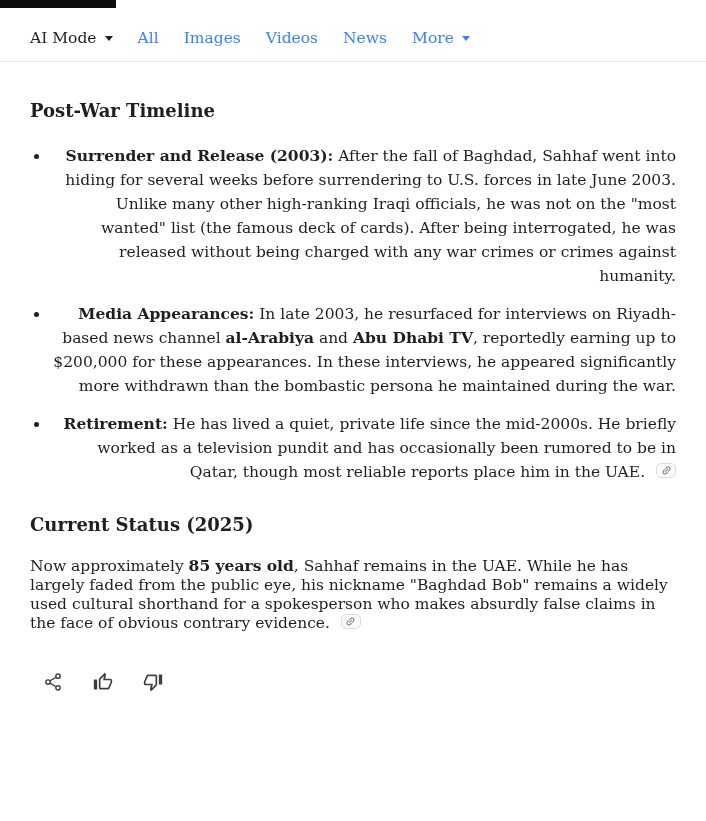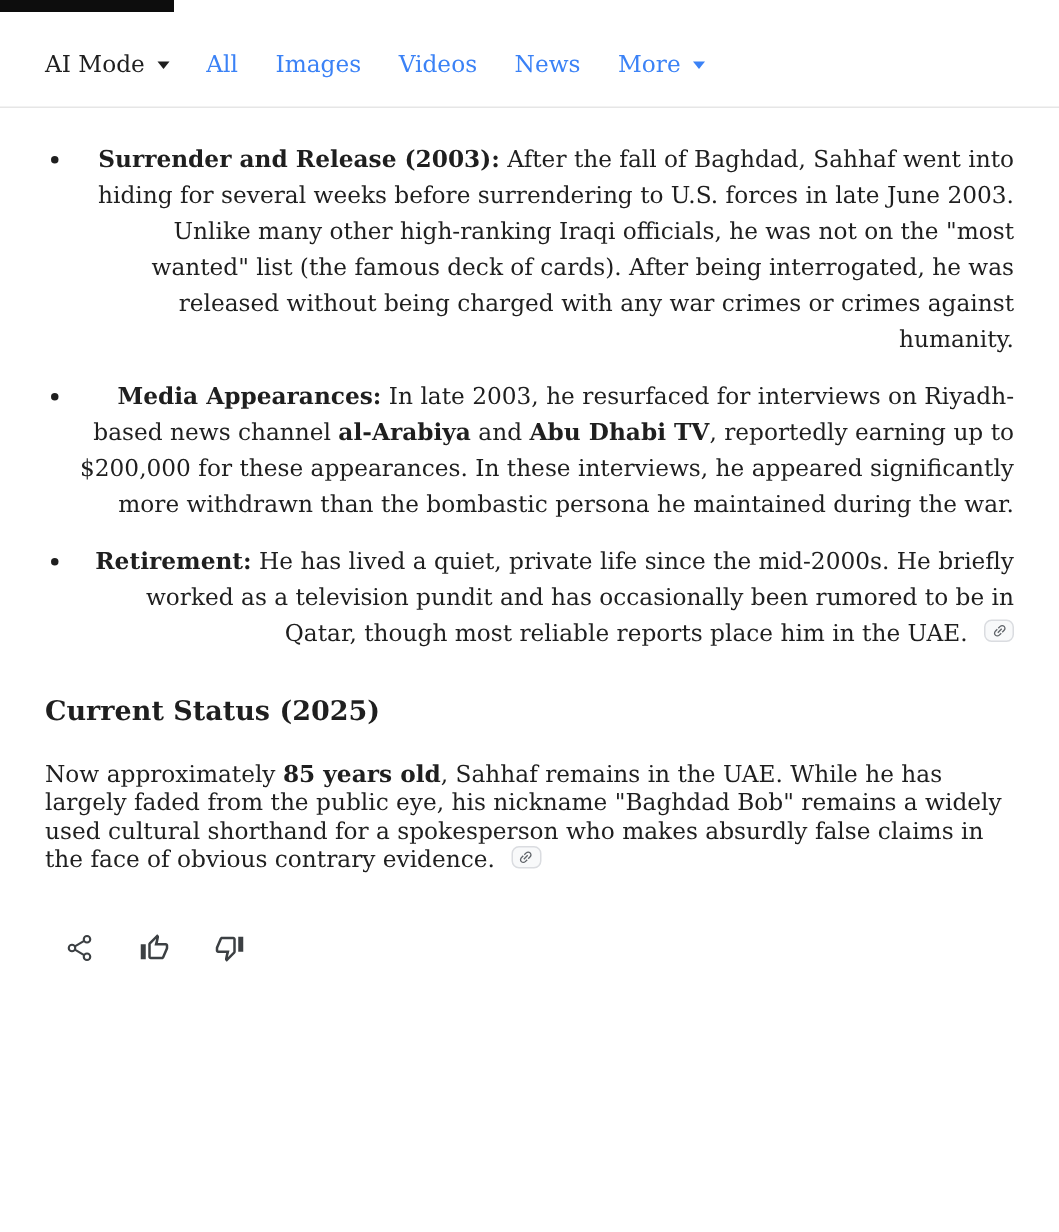--- a/index.html
+++ b/index.html
@@ -17,21 +17,21 @@
   
   .top-remnant {
     position: absolute;
     top: 0; left: 0;
     width: 116px; height: 8px;
     background: #0d0d0d;
   }
 
   
   nav.tabs {
-    height: 72px;
+    height: 62px;
     display: flex;
     align-items: center;
     gap: 25px;
     padding: 14px 0 0 30px;
     border-bottom: 1px solid #e6e6e6;
   }
   .tab {
     font-size: 15.5px;
     color: #3b82f6;
     cursor: pointer;
@@ -158,20 +158,21 @@
     <span>News</span>
   </div>
   <div class="tab">
     <span>More</span>
     <span class="caret"></span>
   </div>
 </nav>
 
 <main class="content">
 
+  <h2 class="heading">Post-War Timeline</h2>
 
   <ul class="bullets">
     <li><b class="lead">Surrender and Release (2003):</b><span> After the fall of Baghdad, Sahhaf went into hiding for several weeks before surrendering to U.S. forces in late June 2003. Unlike many other high-ranking Iraqi officials, he was not on the "most wanted" list (the famous deck of cards). After being interrogated, he was released without being charged with any war crimes or crimes against humanity.</span></li>
 
 
     <li><b class="lead">Media Appearances:</b><span> In late 2003, he resurfaced for interviews on Riyadh-based news channel </span><b>al-Arabiya</b><span> and </span><b>Abu Dhabi TV</b><span>, reportedly earning up to $200,000 for these appearances. In these interviews, he appeared significantly more withdrawn than the bombastic persona he maintained during the war.</span></li>
 
     <li><b class="lead">Retirement:</b><span> He has lived a quiet, private life since the mid-2000s. He briefly worked as a television pundit and has occasionally been rumored to be in Qatar, though most reliable reports place him in the UAE.</span>
       <span class="cite">
           <svg viewBox="0 0 24 24">

